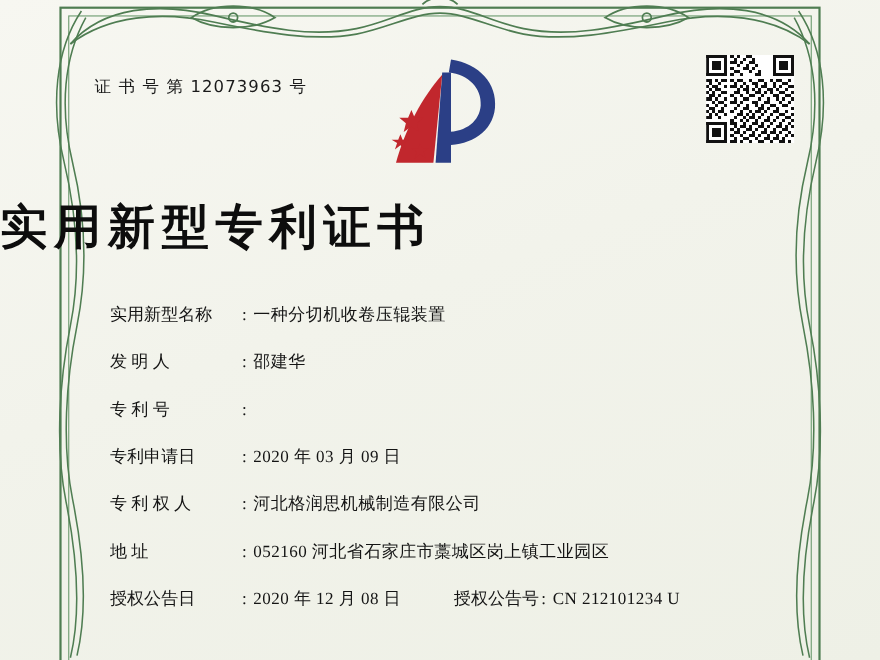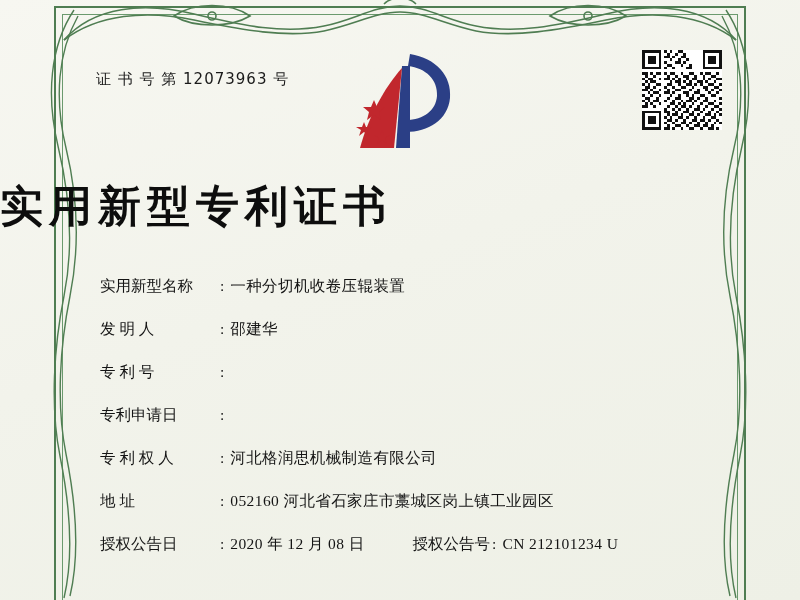--- a/index.html
+++ b/index.html
@@ -83,21 +83,21 @@
     right: 78px;
     top: 50px;
     width: 80px;
     height: 80px;
     background: #ffffff;
   }
 
   
   .cert-no {
     position: absolute;
-    left: 96px;
+    left: 86px;
     top: 70px;
     font-size: 15px;
     color: #1a1a1a;
     letter-spacing: 1px;
     white-space: nowrap;
   }
 
   
   .title {
     position: absolute;
@@ -435,20 +435,21 @@
     </div>
 
     <div class="field-row">
       <span class="field-label">专  利  号</span>
       <span class="colon">:</span>
     </div>
 
     <div class="field-row">
       <span class="field-label">专利申请日</span>
       <span class="colon">:</span>
+      <span class="field-value">2020 年 03 月 09 日</span>
     </div>
 
     <div class="field-row">
       <span class="field-label">专 利 权 人</span>
       <span class="colon">:</span>
       <span class="field-value">河北格润思机械制造有限公司</span>
     </div>
 
     <div class="field-row">
       <span class="field-label">地      址</span>

